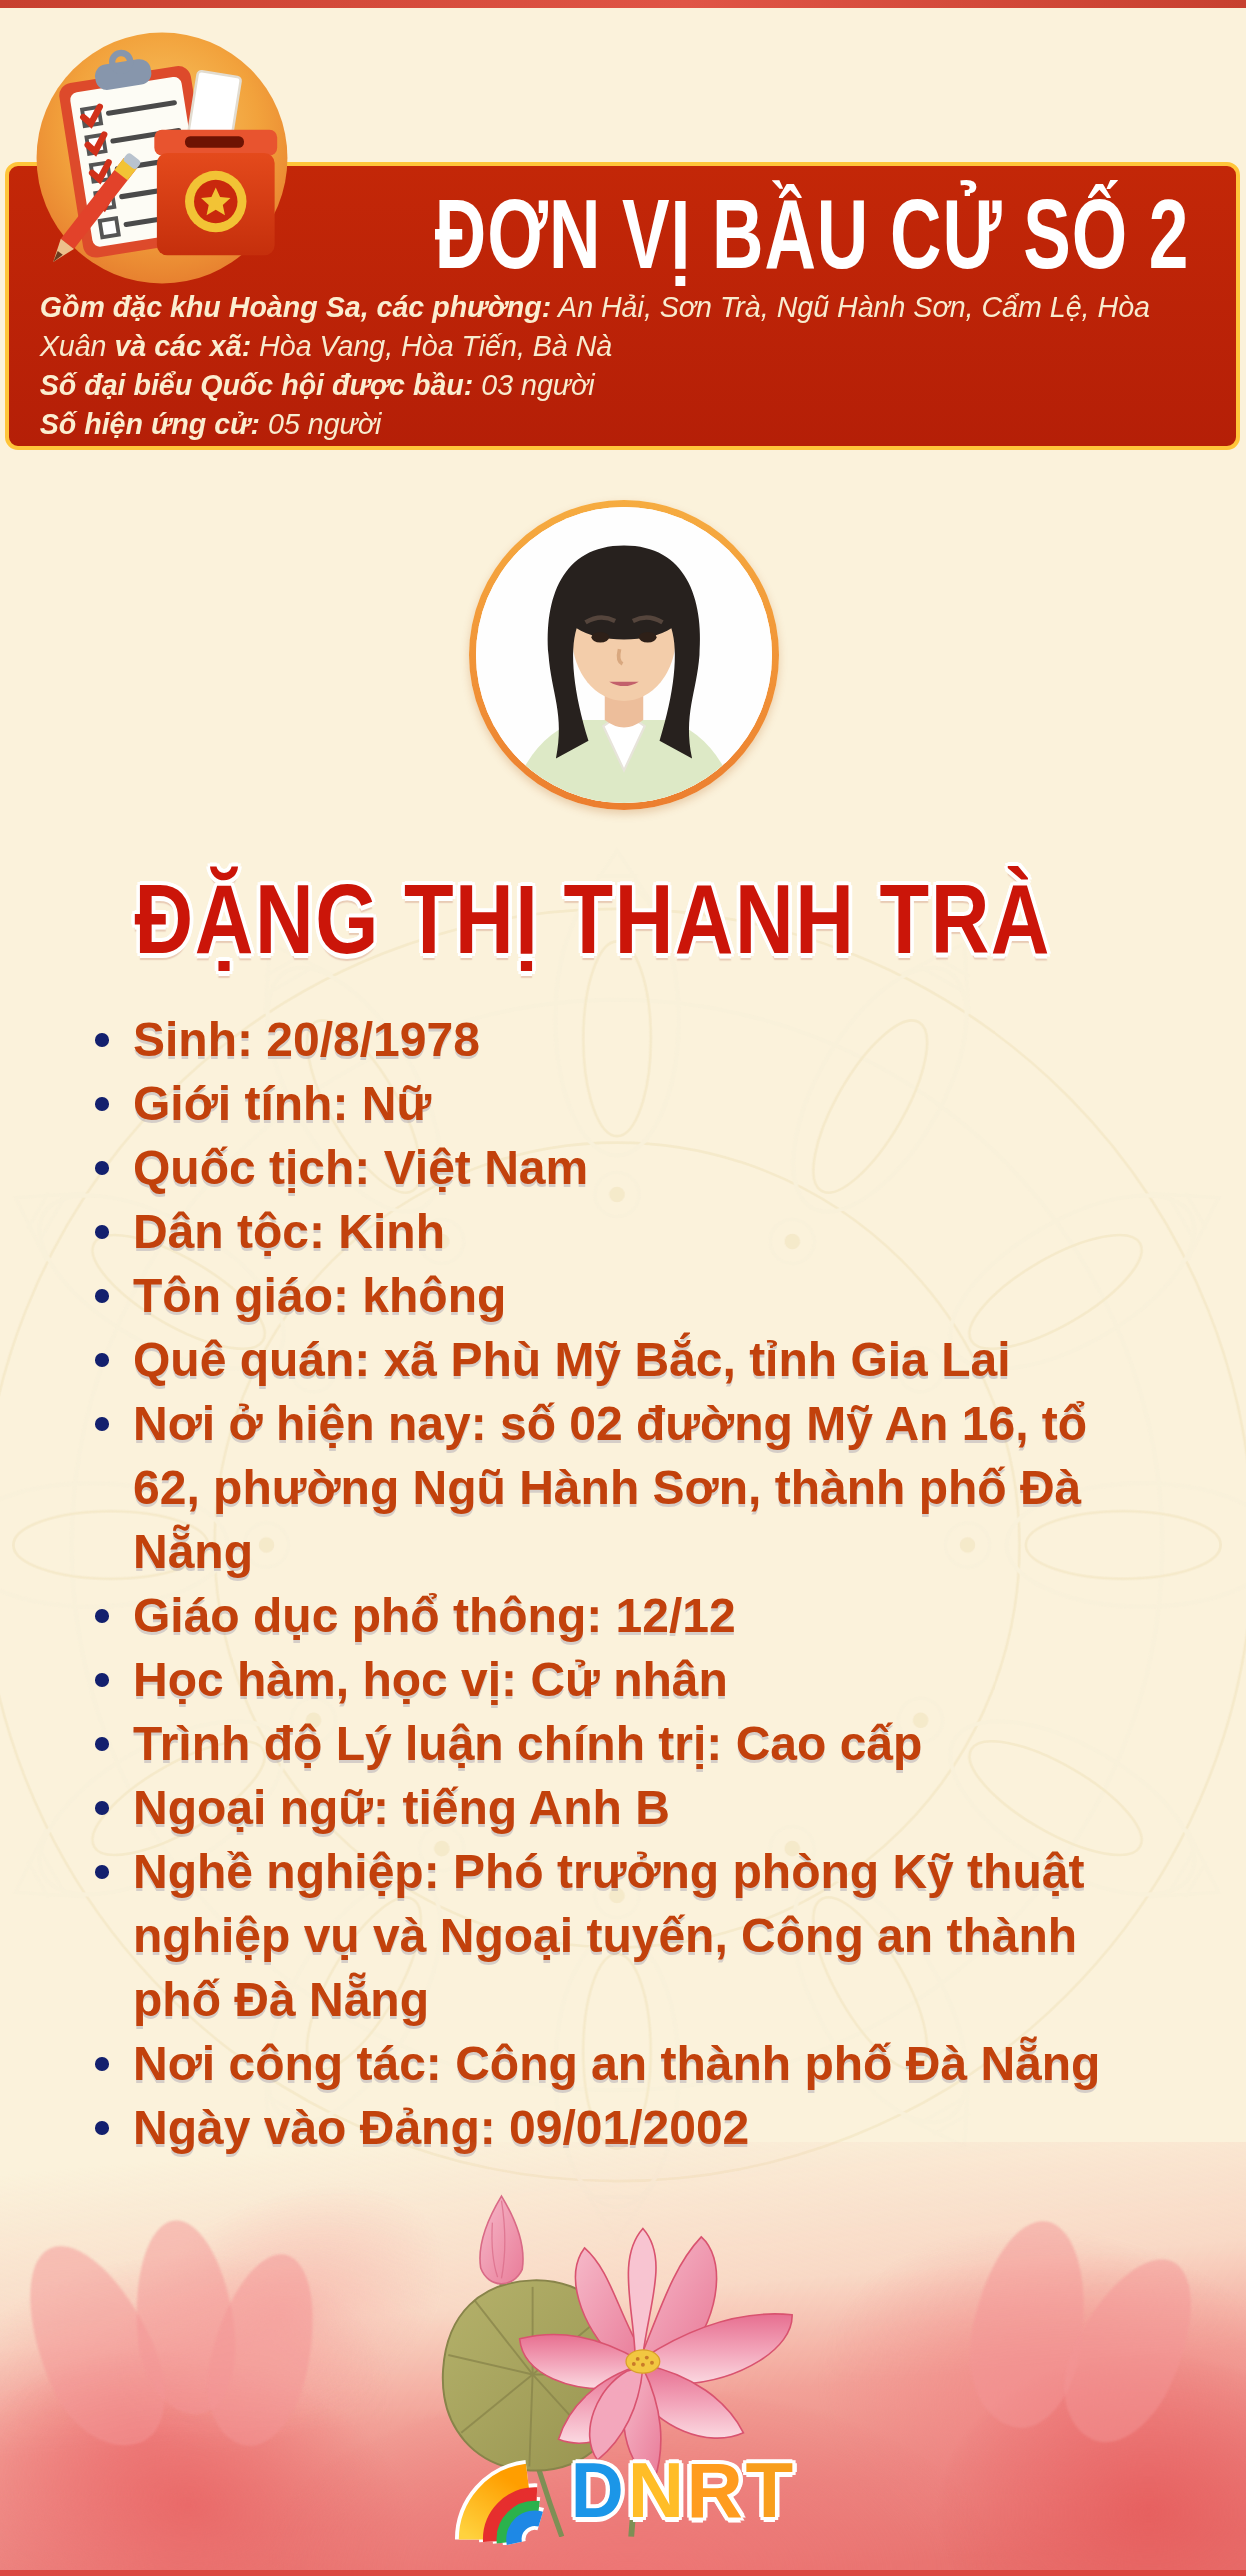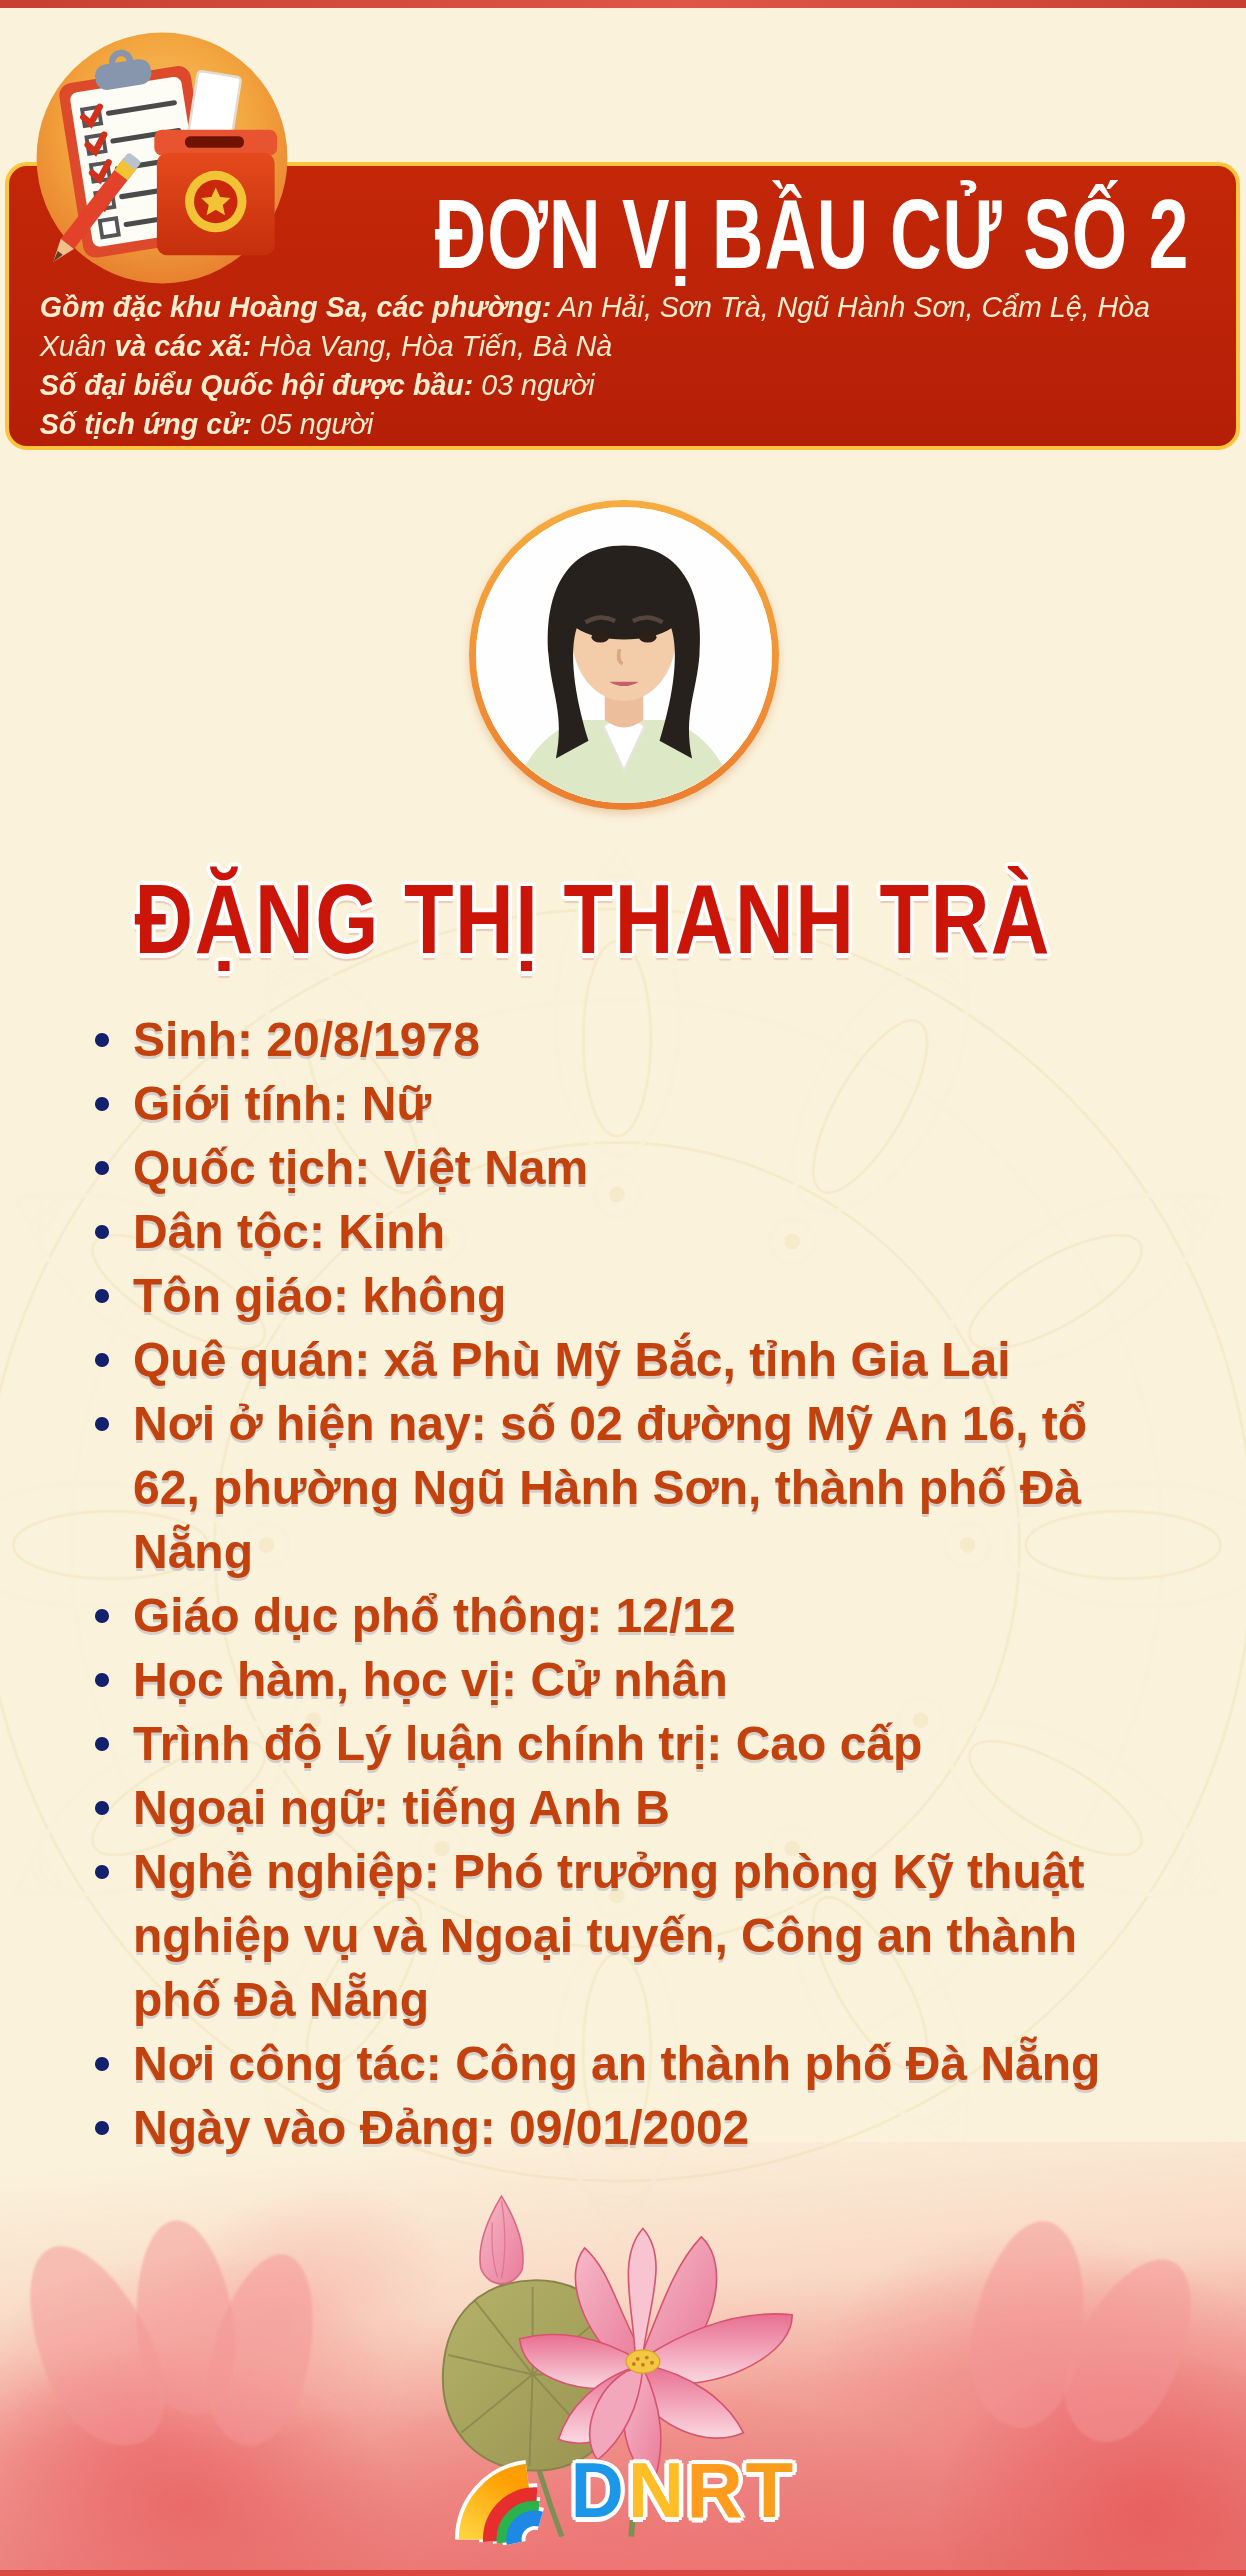--- a/index.html
+++ b/index.html
@@ -10,21 +10,21 @@
   .top-strip{position:absolute;left:0;top:0;width:1246px;height:7.8px;
              background:linear-gradient(90deg,#C7402F,#E05546 55%,#C7402F);}
 
   
   .wm{position:absolute;pointer-events:none;}
   .wm1{left:-97px;top:831px;opacity:.8;}
 
   
   .band{position:absolute;left:5.2px;top:162px;width:1227px;height:280px;
         background:linear-gradient(180deg,#C32708,#B51F07);
-        border:4.5px solid #FFC53A;border-radius:22px;}
+        border:4.5px solid #FFC53A;border-radius:13px;}
   .title-wrap{position:absolute;left:279px;right:19.5px;top:14.3px;text-align:center;white-space:nowrap;}
   .title{display:inline-block;transform:scaleX(.72);transform-origin:50% 50%;
          font-size:99px;font-weight:800;letter-spacing:1.3px;color:#FFFFFF;line-height:1.1;}
   .band-info{position:absolute;left:30.5px;top:122px;width:1169px;
              font-size:28.6px;line-height:39px;color:#F8ECCF;}
   .band-info p{margin:0;font-style:italic;}
   .band-info .b{font-weight:700;color:#FBEED0;}
 
   
   .unit-icon{position:absolute;left:34px;top:30px;width:256px;height:256px;}
@@ -126,21 +126,21 @@
       <use href="#petals" transform="rotate(300 1100 1100)"></use>
       <use href="#petals" transform="rotate(330 1100 1100)"></use>
     </g>
   </svg>
 
   <header class="band">
     <div class="title-wrap"><span class="title">ĐƠN VỊ BẦU CỬ SỐ 2</span></div>
     <div class="band-info">
       <p><span class="b">Gồm đặc khu Hoàng Sa, các phường:</span><span> An Hải, Sơn Trà, Ngũ Hành Sơn, Cẩm Lệ, Hòa Xuân </span><span class="b">và các xã:</span><span> Hòa Vang, Hòa Tiến, Bà Nà</span></p>
       <p><span class="b">Số đại biểu Quốc hội được bầu:</span><span> 03 người</span></p>
-      <p><span class="b">Số tịch ứng cử:</span><span> 05 người</span></p>
+      <p><span class="b">Số hiện ứng cử:</span><span> 05 người</span></p>
     </div>
   </header>
 
   <div class="unit-icon">
     <svg viewBox="0 0 200 200" width="256" height="256">
       <defs>
         <radialGradient id="gOr" cx="50%" cy="38%" r="70%">
           <stop offset="0%" stop-color="#F8C764"></stop>
             <stop offset="55%" stop-color="#F2A23C"></stop>
             <stop offset="100%" stop-color="#E4762B"></stop>

